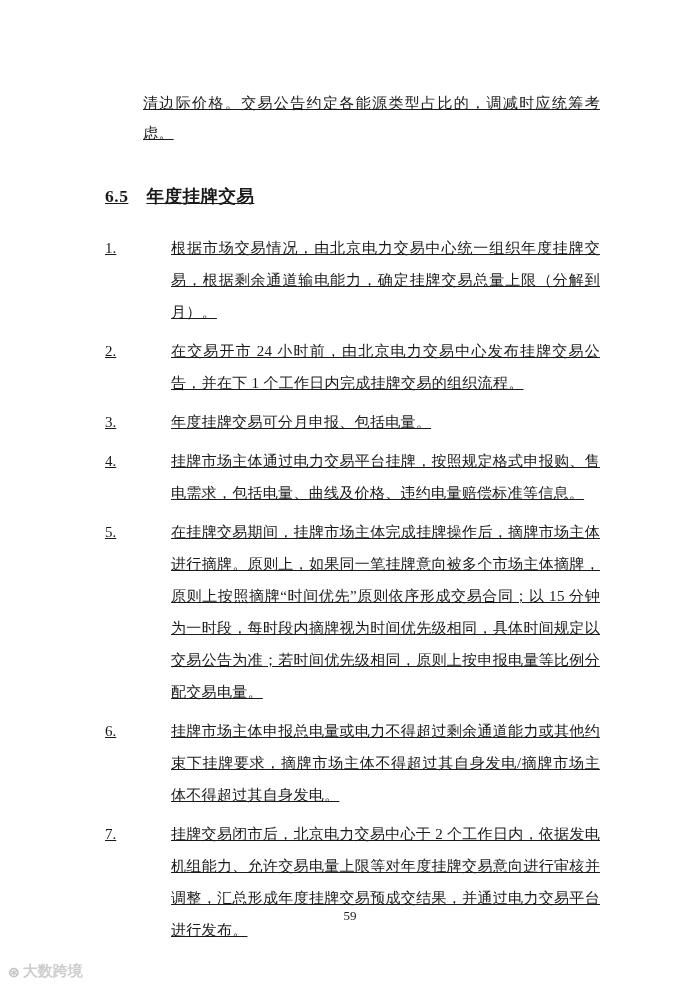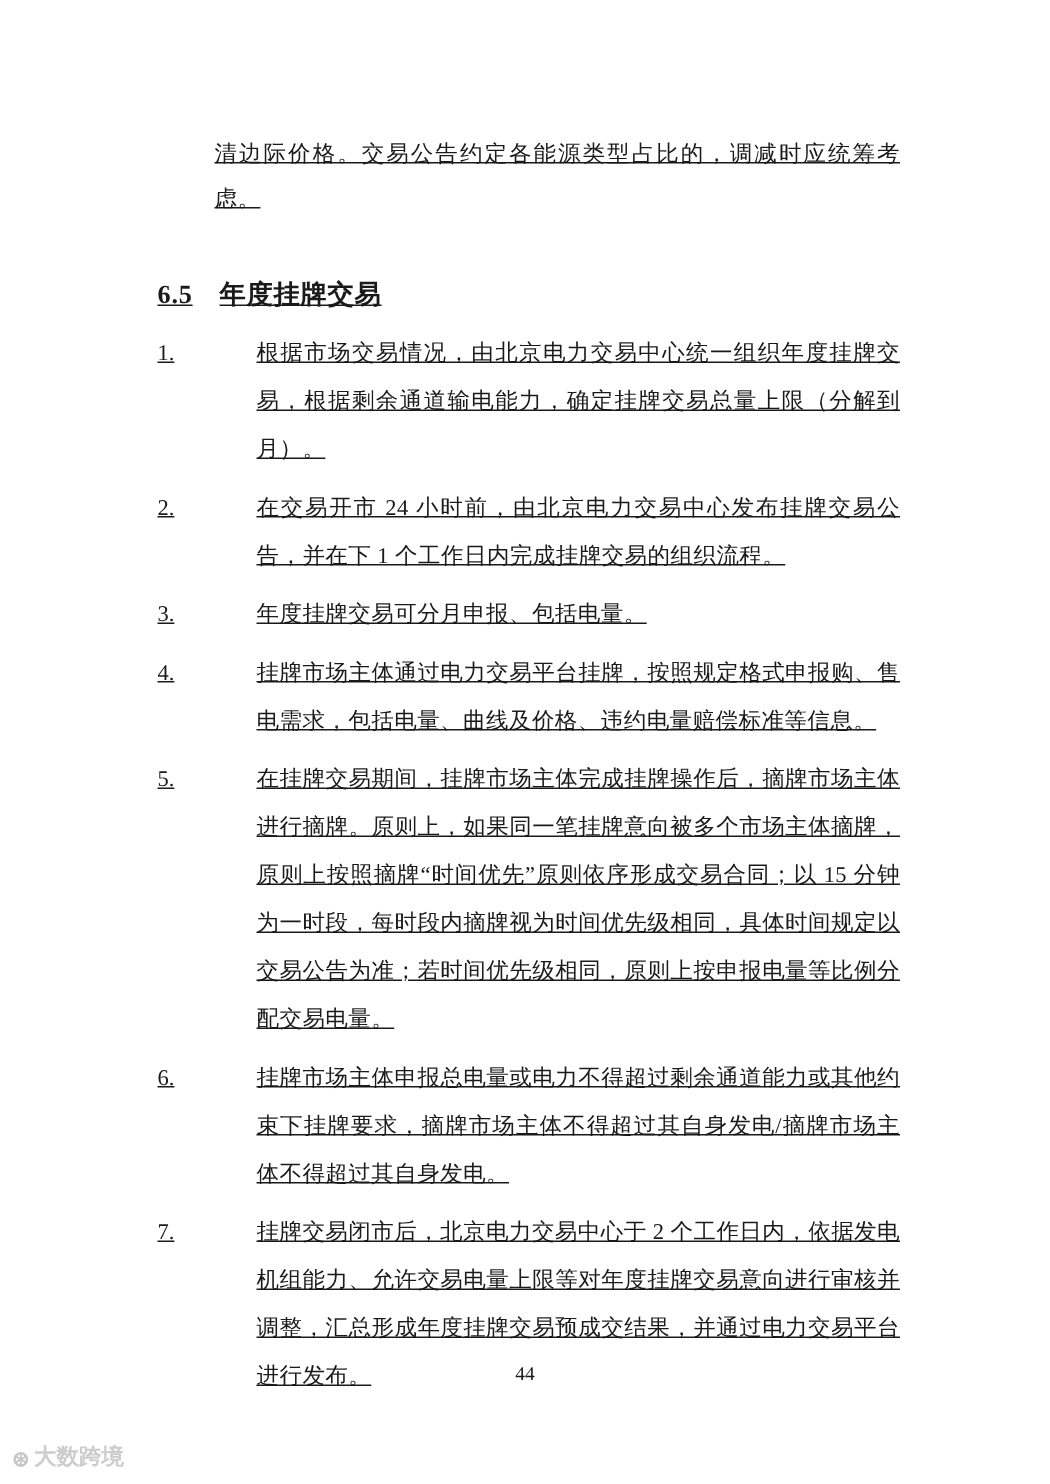--- a/index.html
+++ b/index.html
@@ -20,21 +20,21 @@
     text-decoration: underline;
   }
   .intro {
     margin: 0 0 0 38px;
     font-size: 15px;
     line-height: 30px;
     text-align: justify;
     letter-spacing: 0.3px;
   }
   .heading {
-    margin: 36px 0 12px 0;
+    margin: 36px 0 24px 0;
     font-size: 17.5px;
     font-weight: bold;
     letter-spacing: 0.5px;
   }
   .heading .sec-num {
     margin-right: 18px;
   }
   .list {
     margin: 0;
     padding: 0;
@@ -129,18 +129,18 @@
 
     <div class="li">
       <span class="num">7.</span>
       <span class="txt">挂牌交易闭市后，北京电力交易中心于 2 个工作日内，依据发电机组能力、允许交易电量上限等对年度挂牌交易意向进行审核并调整，汇总形成年度挂牌交易预成交结果，并通过电力交易平台进行发布。</span>
     </div>
 
   </div>
 
 </div>
 
-<div class="pagenum">44</div>
+<div class="pagenum">59</div>
 
 <div class="watermark">
   <span class="wm-icon">⊛</span>
   <span>大数跨境</span>
 </div>
 
 </body></html>

